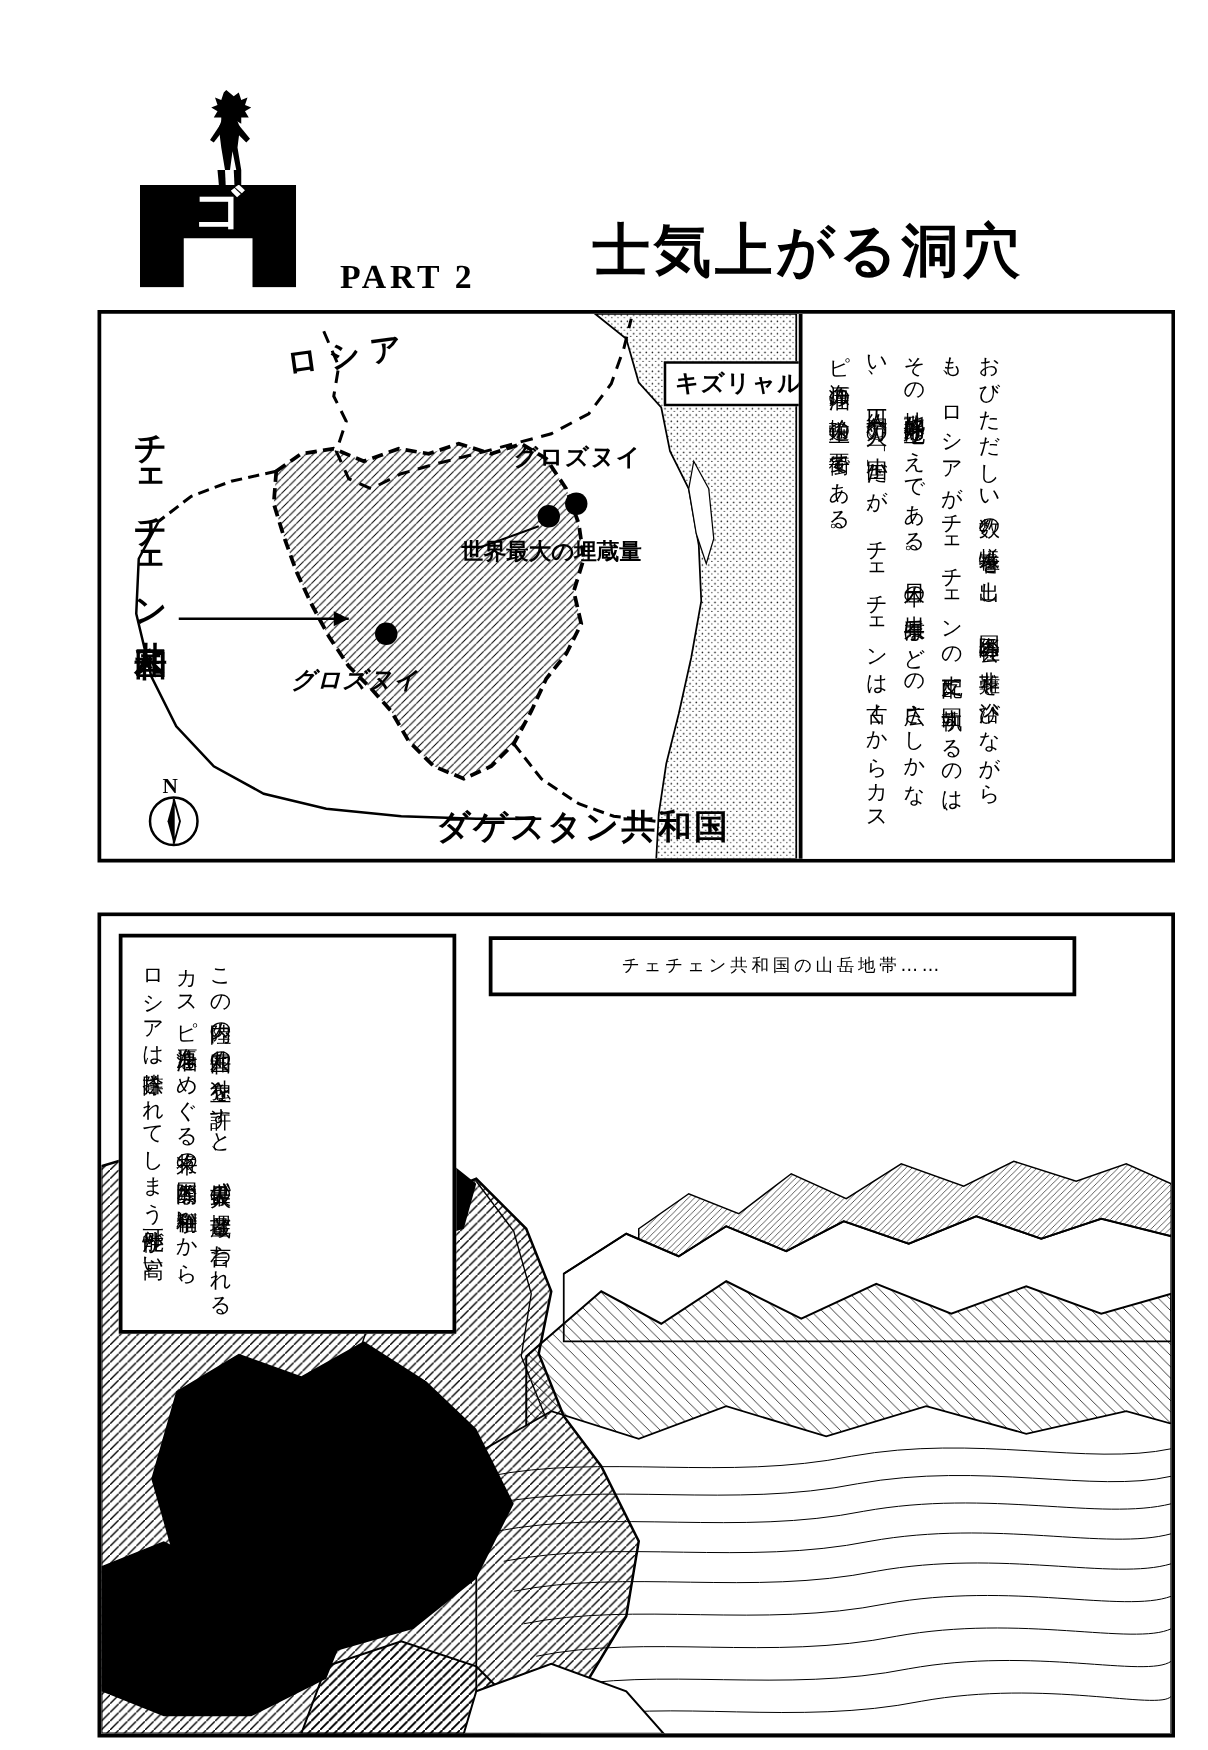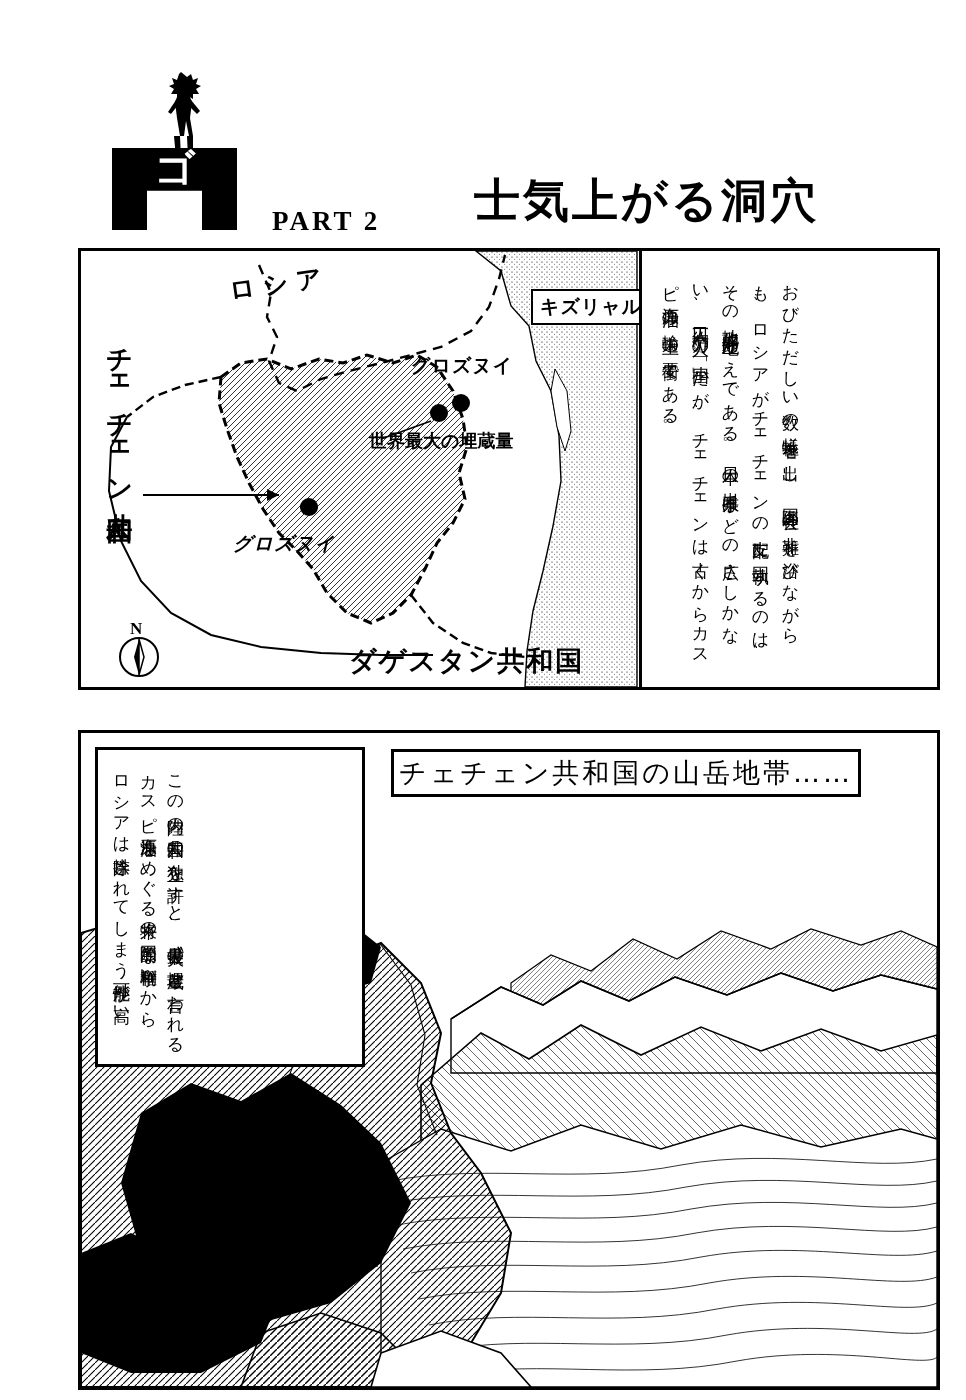--- a/index.html
+++ b/index.html
@@ -196,21 +196,21 @@
     top: 16px;
     width: 470px;
     height: 48px;
     border: 3px solid #000;
     background: #fff;
     box-sizing: border-box;
     display: flex;
     align-items: center;
     justify-content: center;
     font-family: "DejaVu Sans", sans-serif;
-    font-size: 27px;
+    font-size: 14px;
     letter-spacing: 3px;
     z-index: 5;
   }
   .scene-textbox {
     position: absolute;
     left: 14px;
     top: 14px;
     width: 270px;
     height: 320px;
     border: 3px solid #000;

